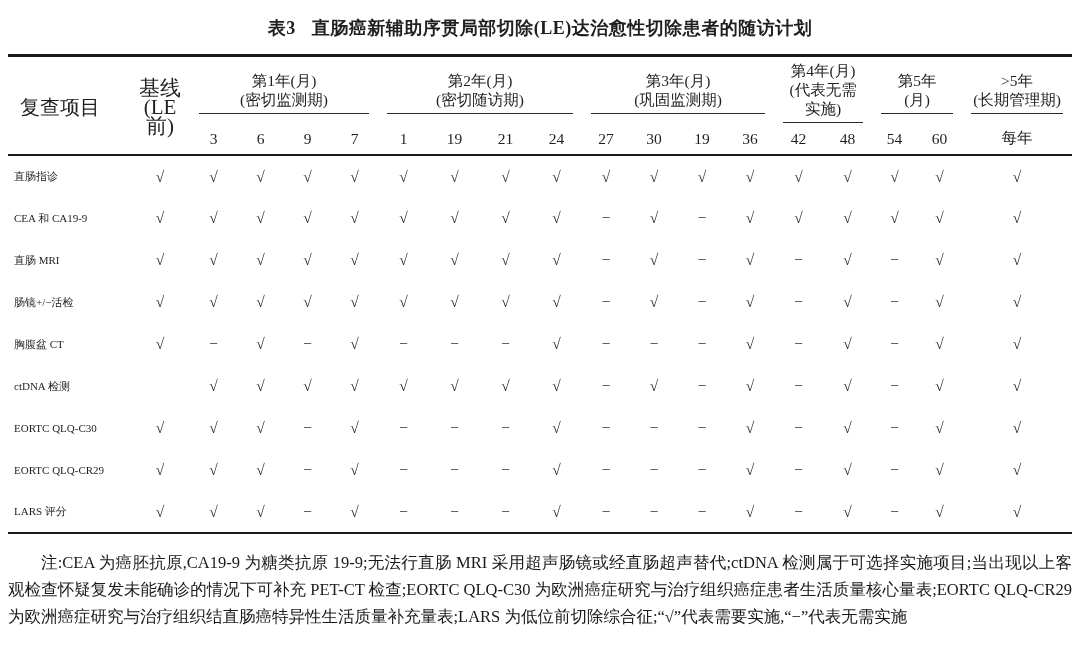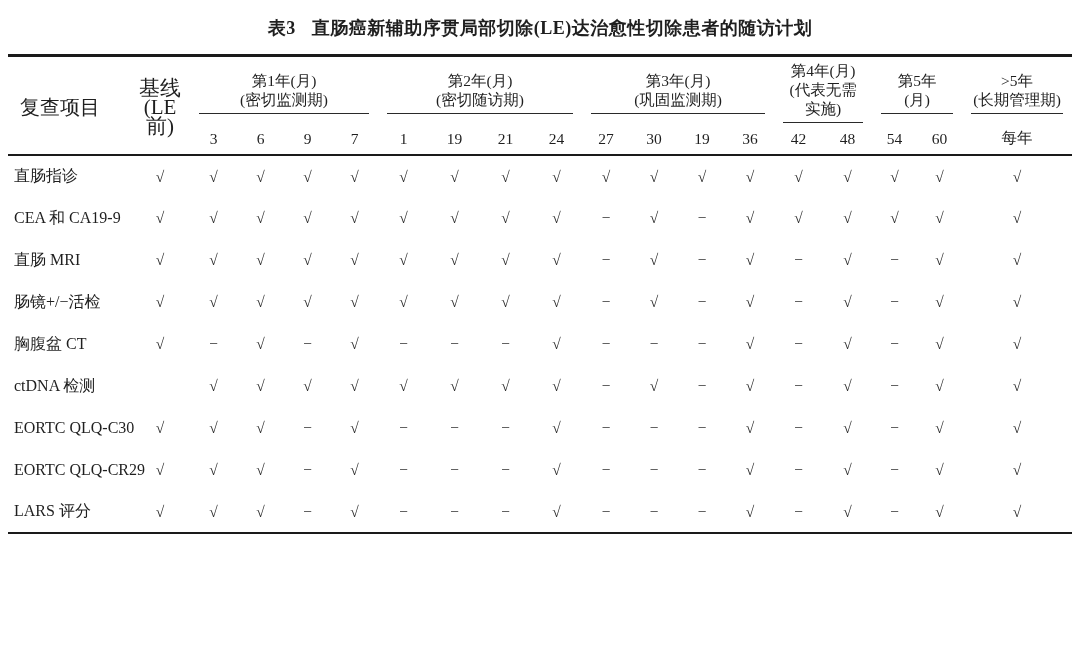--- a/index.html
+++ b/index.html
@@ -53,21 +53,21 @@
 
   tbody td {
     height: 42px;
     text-align: center;
     font-size: 15.5px;
     color: #2e2e2e;
   }
   tbody td.item {
     text-align: left;
     padding-left: 6px;
-    font-size: 16px;
+    font-size: 11px;
     color: #1f1f1f;
     white-space: nowrap;
   }
 
   .note {
     width: 1064px;
     margin-top: 15px;
     font-size: 16.5px;
     line-height: 27px;
     text-align: justify;
@@ -356,14 +356,15 @@
           <td>√</td>
           <td>−</td>
           <td>√</td>
           <td>−</td>
           <td>√</td>
           <td>√</td>
         </tr>
       </tbody>
   </table>
 
+  <p class="note">注:CEA 为癌胚抗原,CA19-9 为糖类抗原 19-9;无法行直肠 MRI 采用超声肠镜或经直肠超声替代;ctDNA 检测属于可选择实施项目;当出现以上客观检查怀疑复发未能确诊的情况下可补充 PET-CT 检查;EORTC QLQ-C30 为欧洲癌症研究与治疗组织癌症患者生活质量核心量表;EORTC QLQ-CR29 为欧洲癌症研究与治疗组织结直肠癌特异性生活质量补充量表;LARS 为低位前切除综合征;“√”代表需要实施,“−”代表无需实施</p>
 
 </div>
 
 </body></html>

